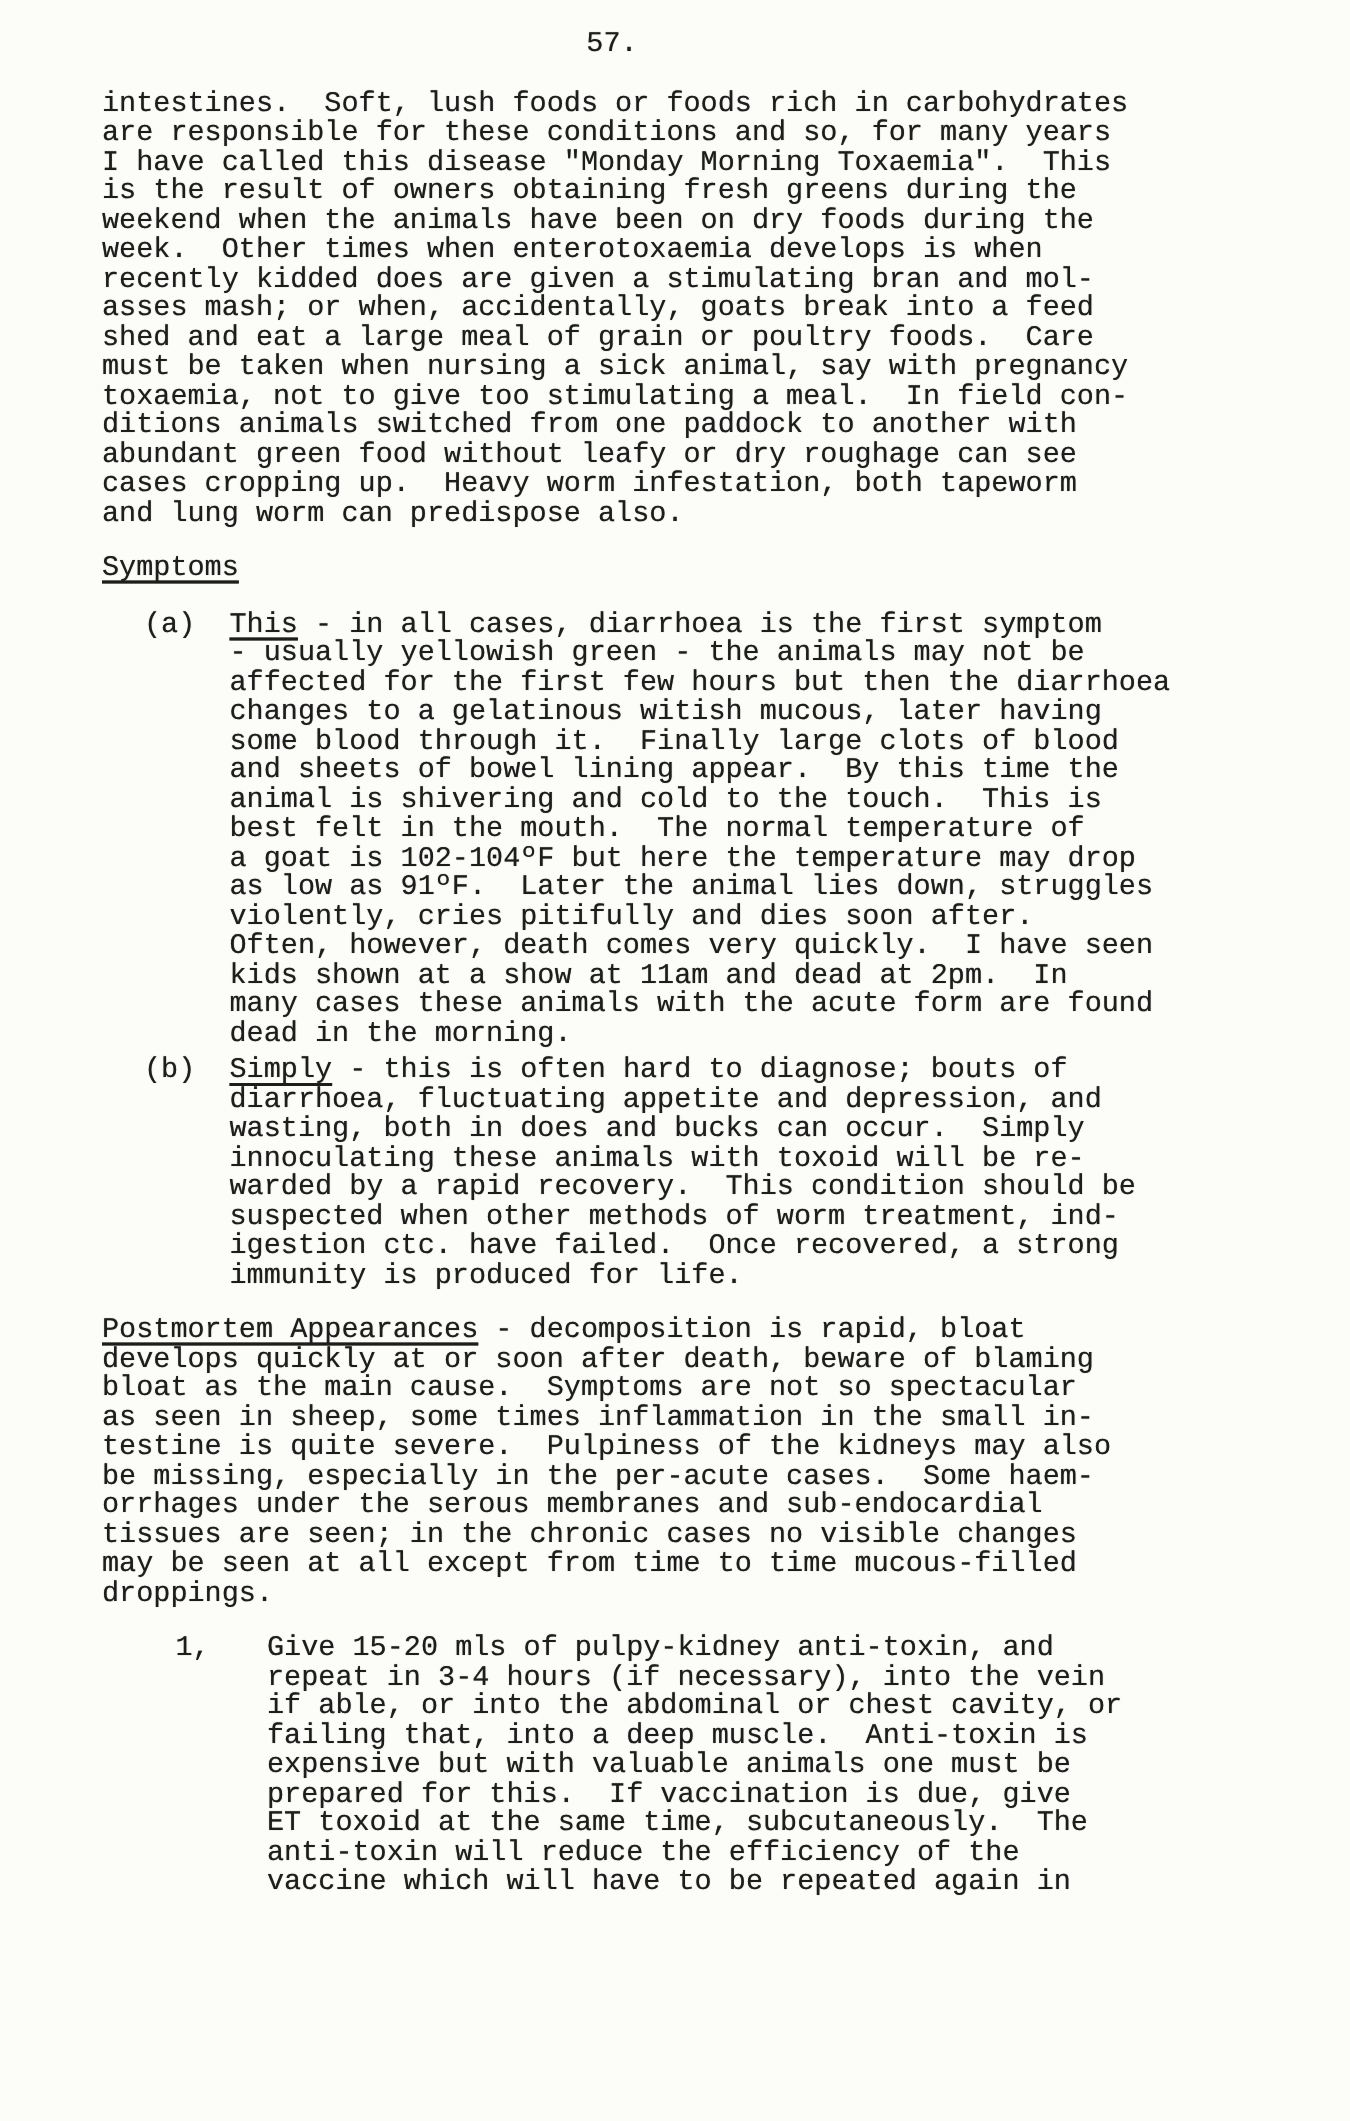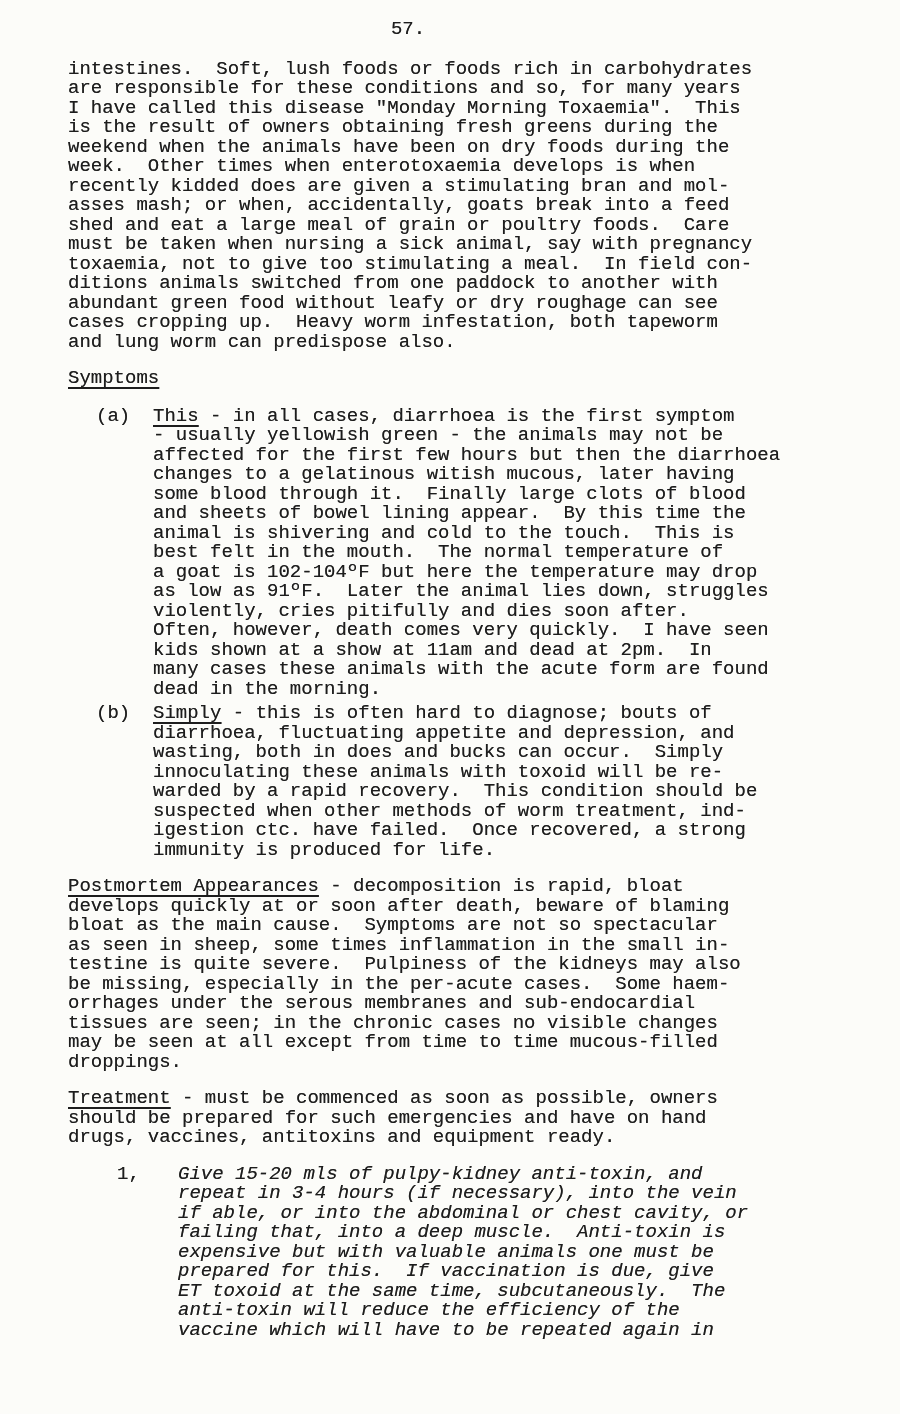--- a/index.html
+++ b/index.html
@@ -38,21 +38,21 @@
     margin: 0 0 5px 28px;
   }
   .alpha-item .marker { flex: 0 0 57px; }
   .alpha-item .content { flex: 1; white-space: pre-wrap; }
   .alpha-item.last { margin-bottom: 17px; }
   .num-item {
     display: flex;
     margin: 0 0 0 49px;
   }
   .num-item .marker { flex: 0 0 61px; }
-  .num-item .content { flex: 1; white-space: pre-wrap; font-style: italic; }
+  .num-item .content { flex: 1; white-space: pre-wrap; }
 </style>
 </head>
 <body>
 
 <div class="page">
 
   <div class="pagenum-row">
     <span>57.</span>
   </div>
 
@@ -109,23 +109,20 @@
 develops quickly at or soon after death, beware of blaming
 bloat as the main cause.  Symptoms are not so spectacular
 as seen in sheep, some times inflammation in the small in-
 testine is quite severe.  Pulpiness of the kidneys may also
 be missing, especially in the per-acute cases.  Some haem-
 orrhages under the serous membranes and sub-endocardial
 tissues are seen; in the chronic cases no visible changes
 may be seen at all except from time to time mucous-filled
 droppings.</span></p>
 
-  <p class="para"><span class="uhead">Treatment</span><span> - must be commenced as soon as possible, owners
-should be prepared for such emergencies and have on hand
-drugs, vaccines, antitoxins and equipment ready.</span></p>
 
   <div class="num-item">
     <span class="marker">1,</span>
     <span class="content">Give 15-20 mls of pulpy-kidney anti-toxin, and
 repeat in 3-4 hours (if necessary), into the vein
 if able, or into the abdominal or chest cavity, or
 failing that, into a deep muscle.  Anti-toxin is
 expensive but with valuable animals one must be
 prepared for this.  If vaccination is due, give
 ET toxoid at the same time, subcutaneously.  The

